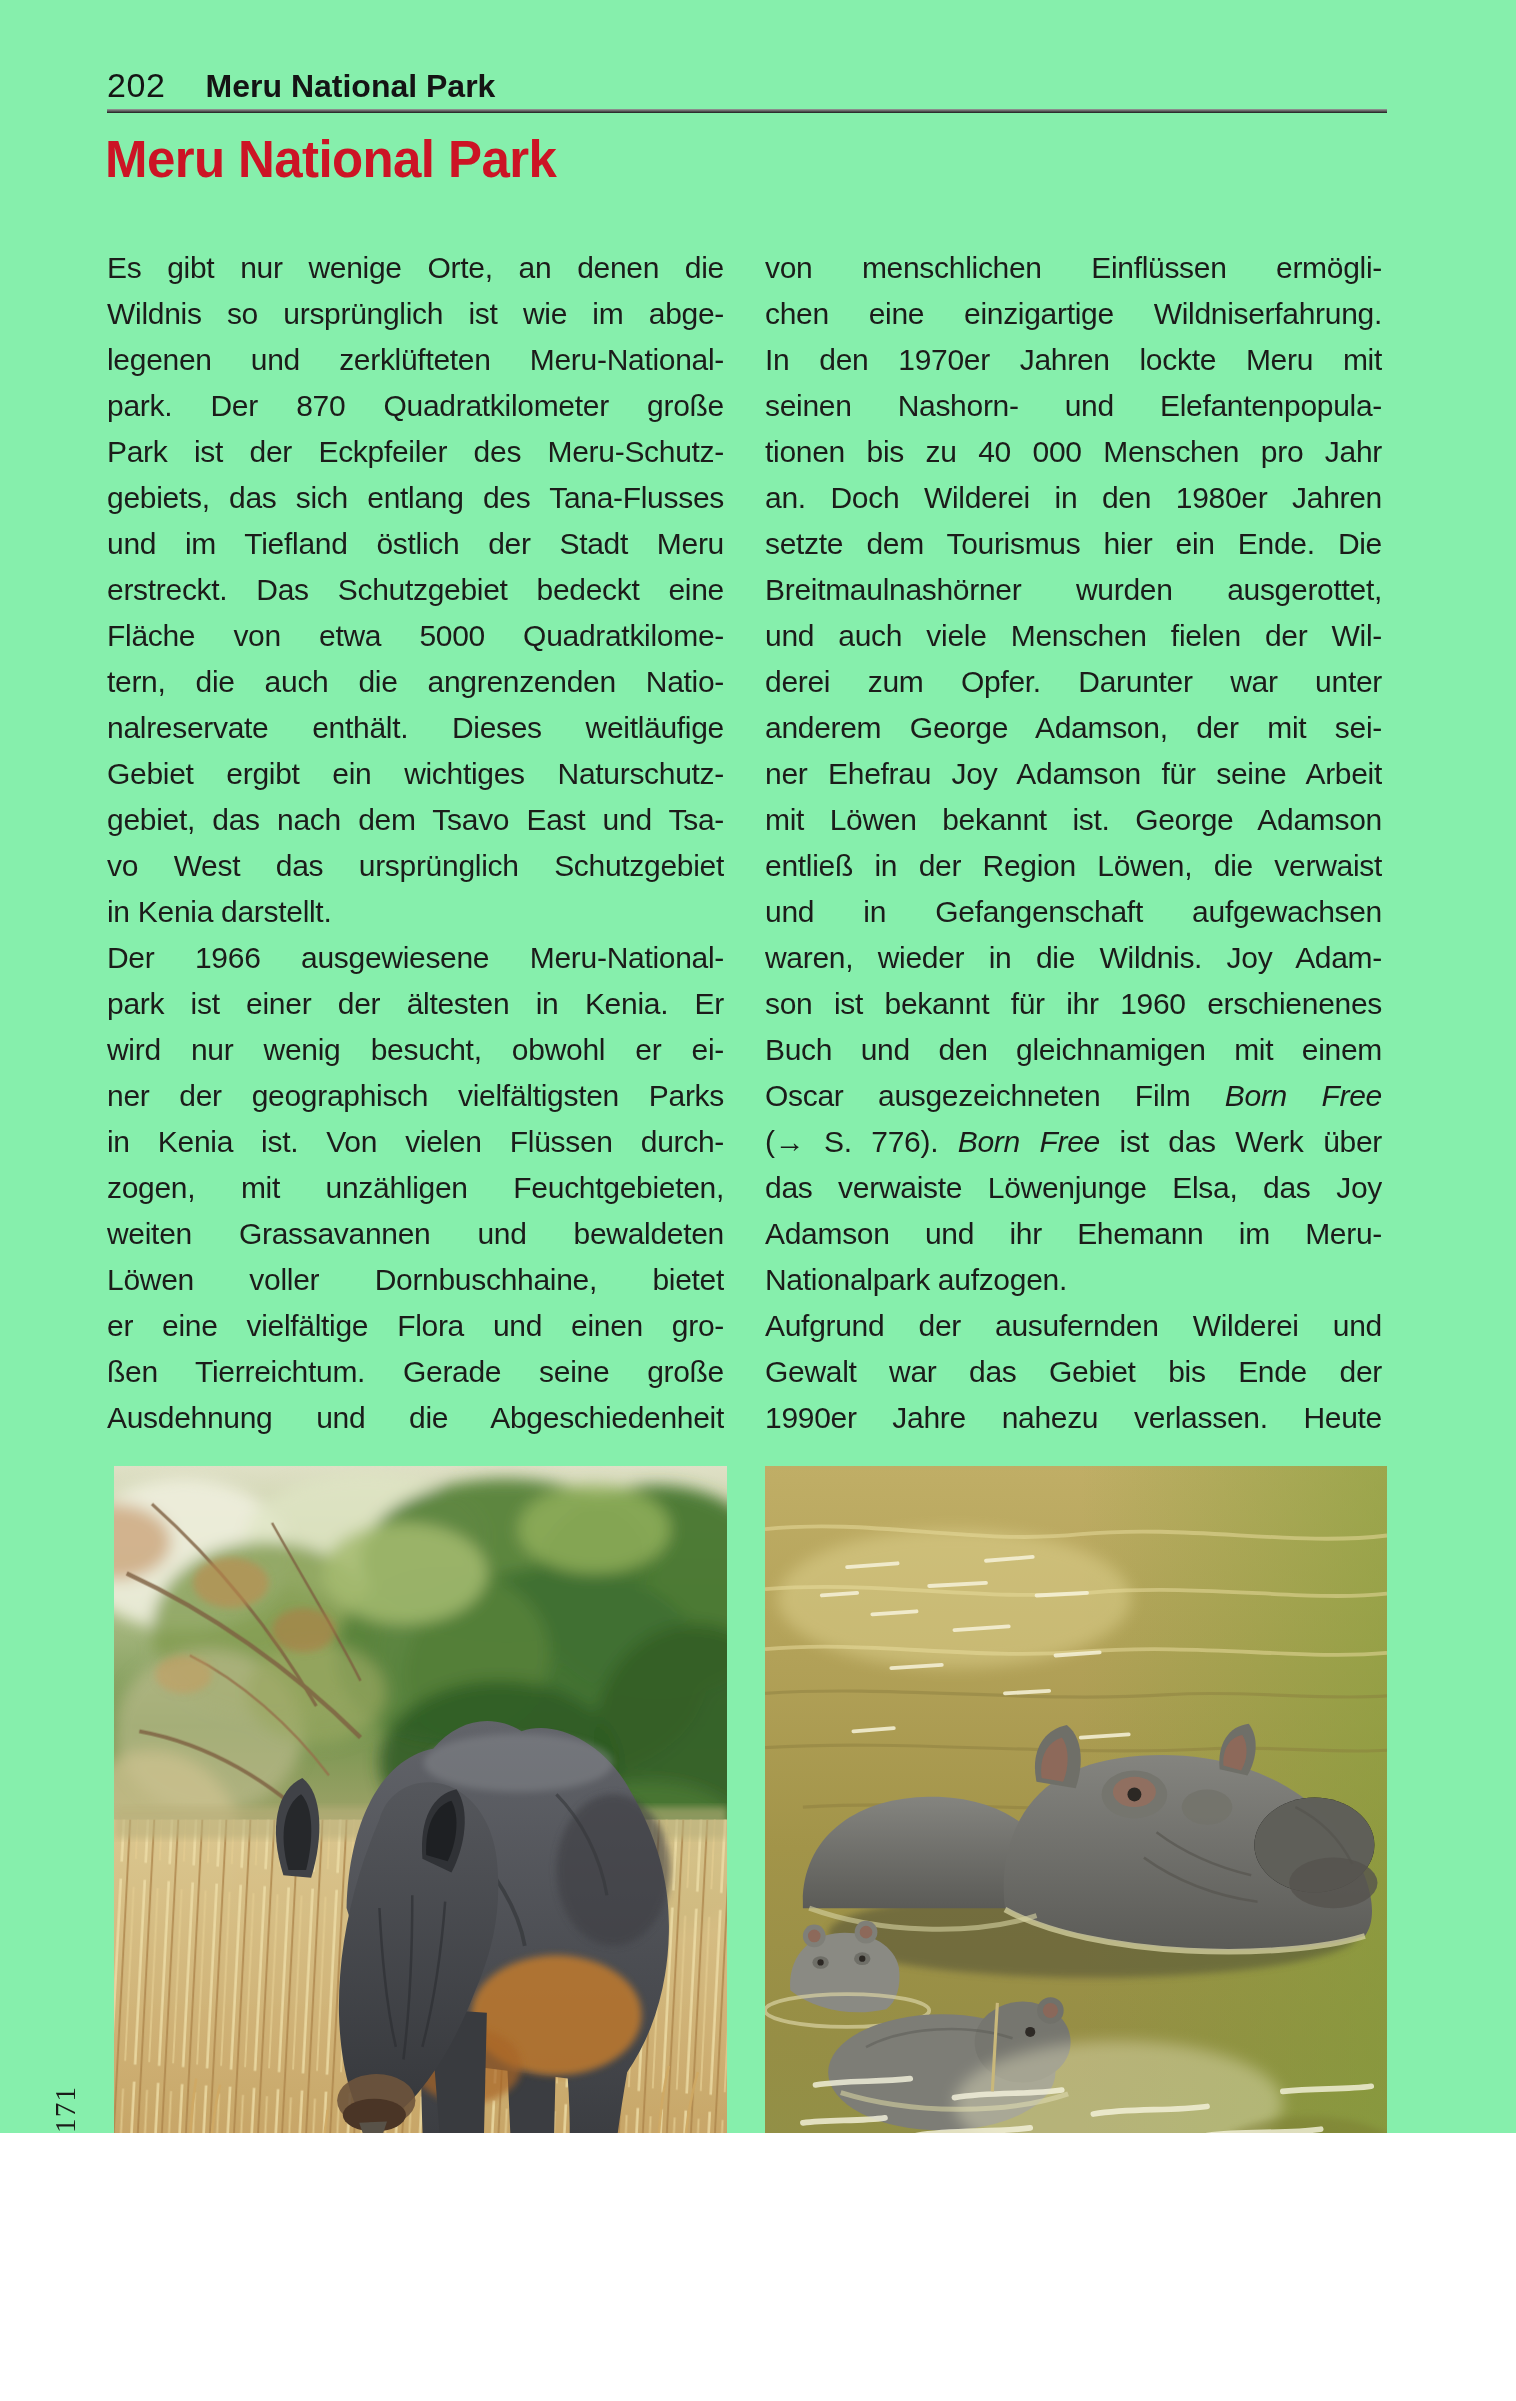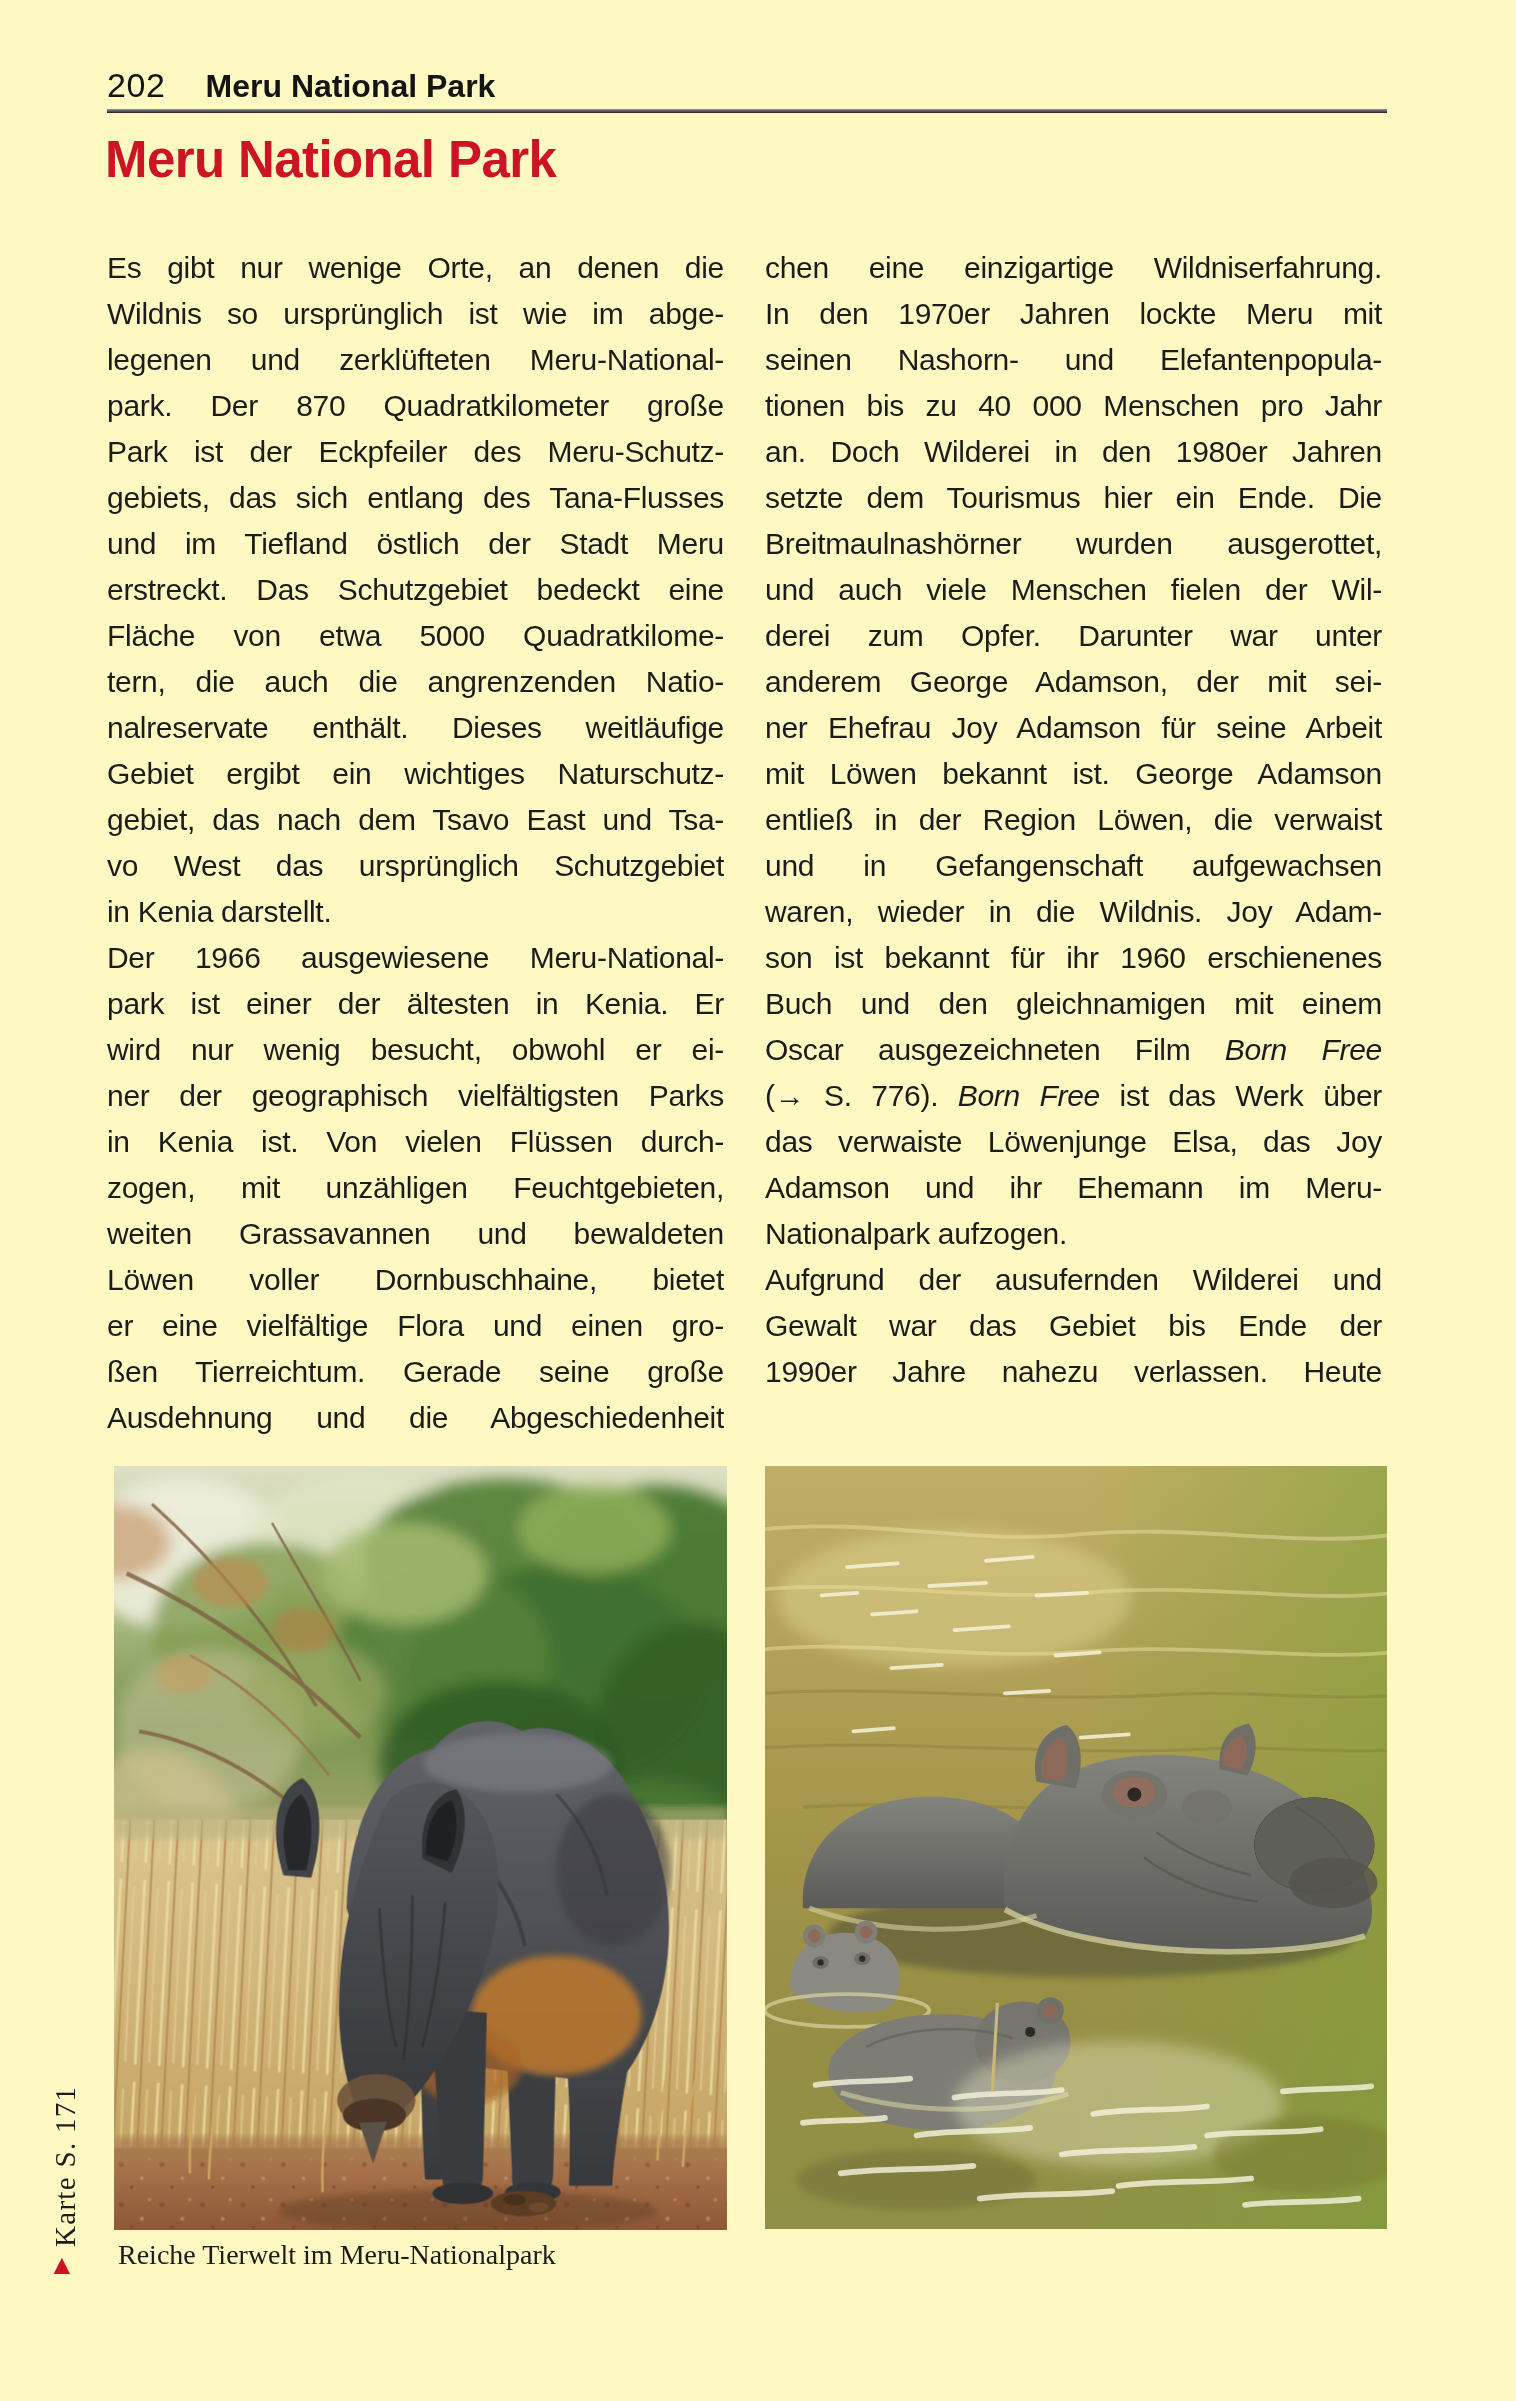--- a/index.html
+++ b/index.html
@@ -1,16 +1,16 @@
 <!DOCTYPE html>
 <html style="font-size:10px"><head>
 <meta charset="utf-8">
 <style>
   html,body{margin:0;padding:0;background:#ffffff;}
-  .page{position:relative;width:1516px;height:2401px;background:#fef9c3;overflow:hidden;
+  .page{position:relative;width:1516px;height:2133px;background:#86efac;overflow:hidden;
         font-family:"Liberation Sans",sans-serif;color:#1d1d1b;}
 
   
   .pagehead{position:absolute;left:107px;top:66px;display:flex;align-items:baseline;}
   .pagenum{font-size:34px;font-weight:400;letter-spacing:0.6px;color:#141414;}
   .runhead{font-size:32px;font-weight:700;margin-left:40px;color:#141414;letter-spacing:0;}
   .headrule{position:absolute;left:107px;top:109px;width:1280px;height:3.8px;
             background:linear-gradient(#9c9c9c,#1e1e1e);}
 
   
@@ -76,20 +76,21 @@
       <div class="line"><span>ner der geographisch vielfältigsten Parks</span></div>
       <div class="line"><span>in Kenia ist. Von vielen Flüssen durch-</span></div>
       <div class="line"><span>zogen, mit unzähligen Feuchtgebieten,</span></div>
       <div class="line"><span>weiten Grassavannen und bewaldeten</span></div>
       <div class="line"><span>Löwen voller Dornbuschhaine, bietet</span></div>
       <div class="line"><span>er eine vielfältige Flora und einen gro-</span></div>
       <div class="line"><span>ßen Tierreichtum. Gerade seine große</span></div>
       <div class="line"><span>Ausdehnung und die Abgeschiedenheit</span></div>
     </section>
   <section class="col col-right">
+      <div class="line"><span>von menschlichen Einflüssen ermögli-</span></div>
       <div class="line"><span>chen eine einzigartige Wildniserfahrung.</span></div>
       <div class="line"><span>In den 1970er Jahren lockte Meru mit</span></div>
       <div class="line"><span>seinen Nashorn- und Elefantenpopula-</span></div>
       <div class="line"><span>tionen bis zu 40&nbsp;000 Menschen pro Jahr</span></div>
       <div class="line"><span>an. Doch Wilderei in den 1980er Jahren</span></div>
       <div class="line"><span>setzte dem Tourismus hier ein Ende. Die</span></div>
       <div class="line"><span>Breitmaulnashörner wurden ausgerottet,</span></div>
       <div class="line"><span>und auch viele Menschen fielen der Wil-</span></div>
       <div class="line"><span>derei zum Opfer. Darunter war unter</span></div>
       <div class="line"><span>anderem George Adamson, der mit sei-</span></div>

